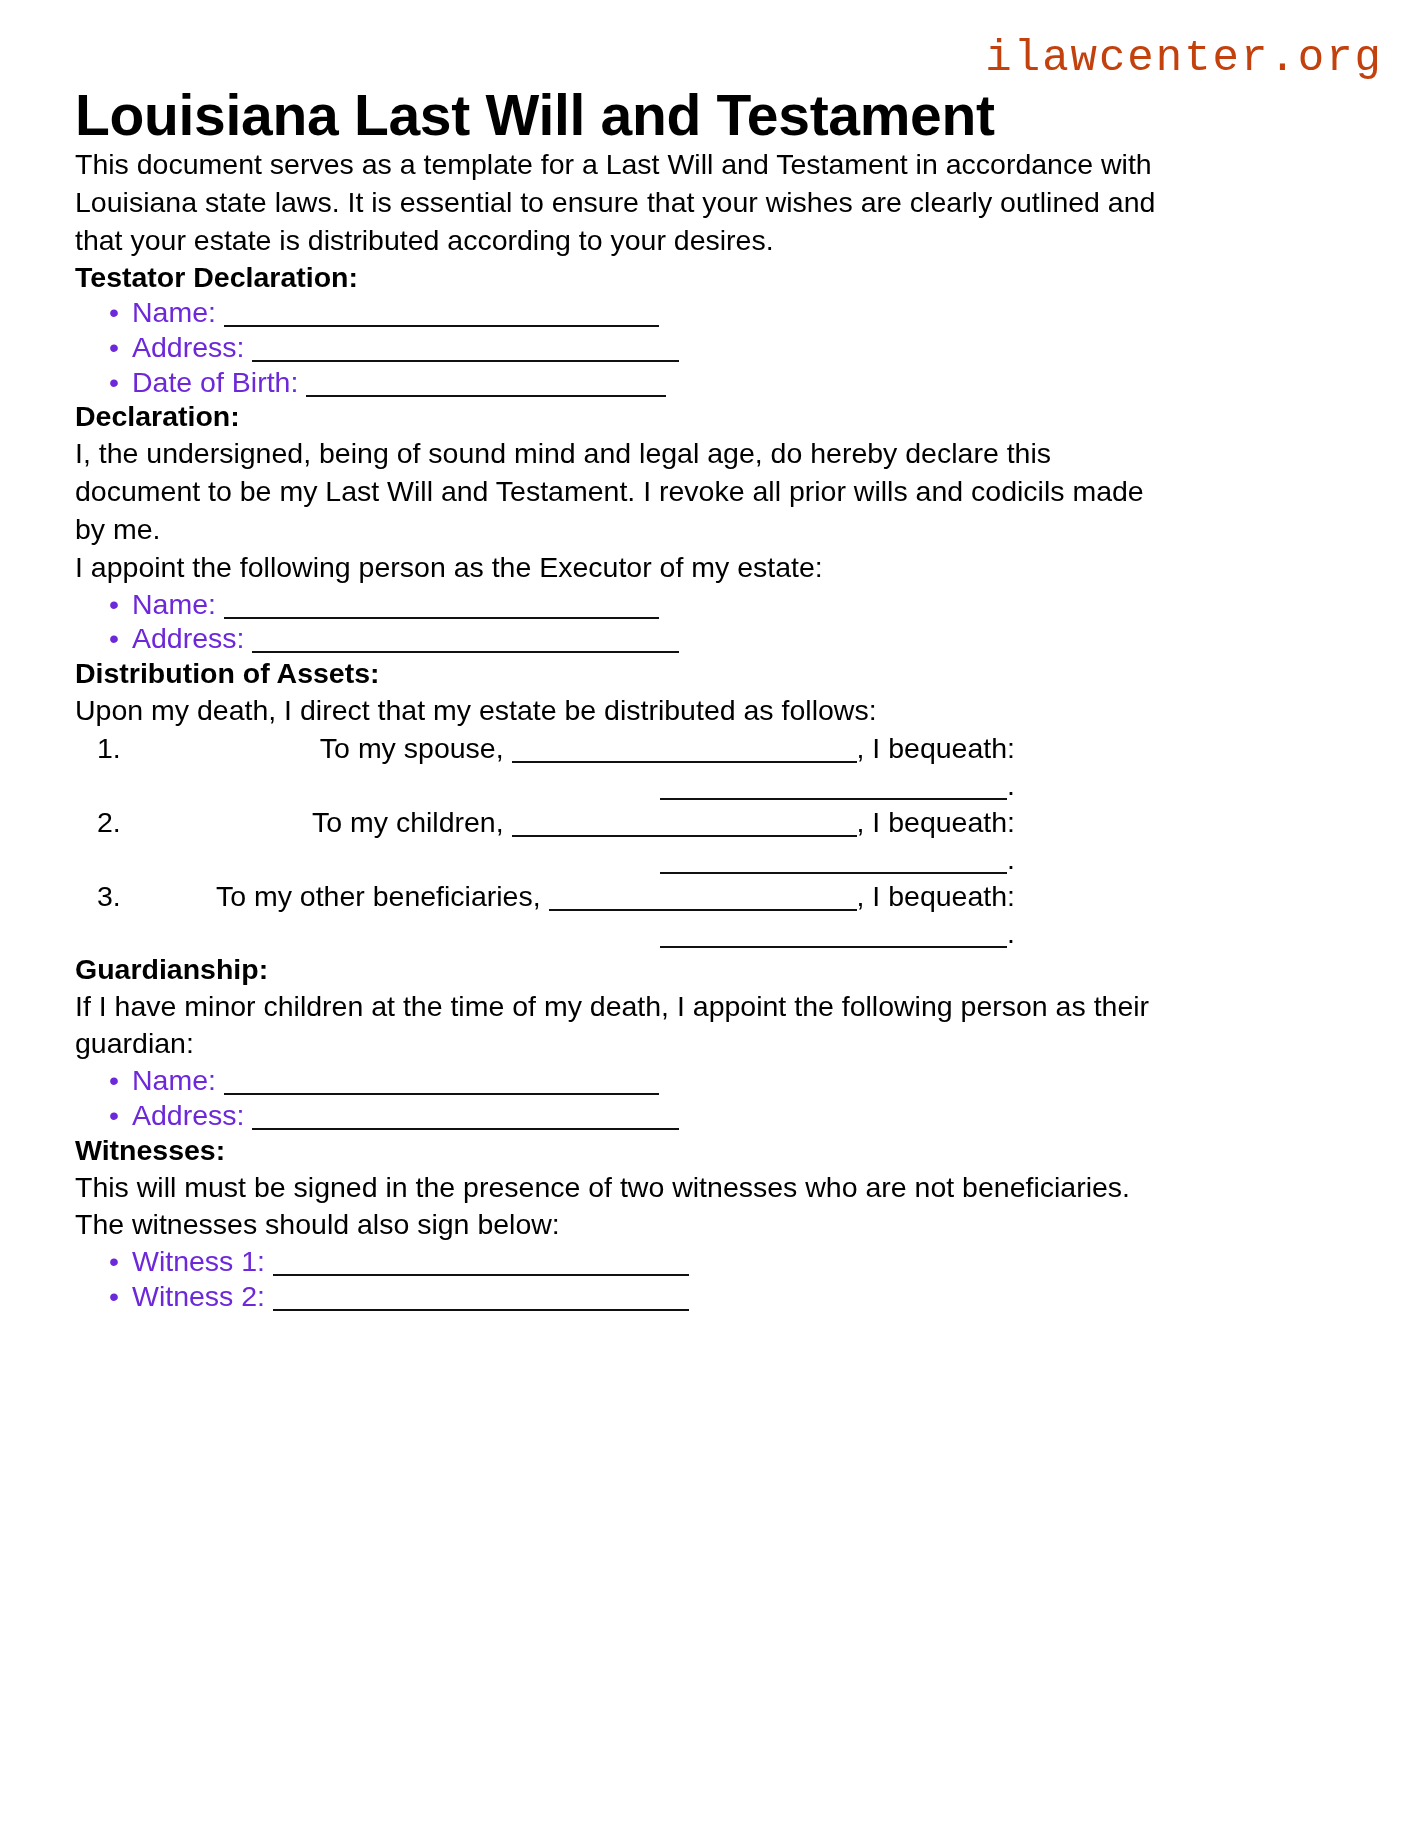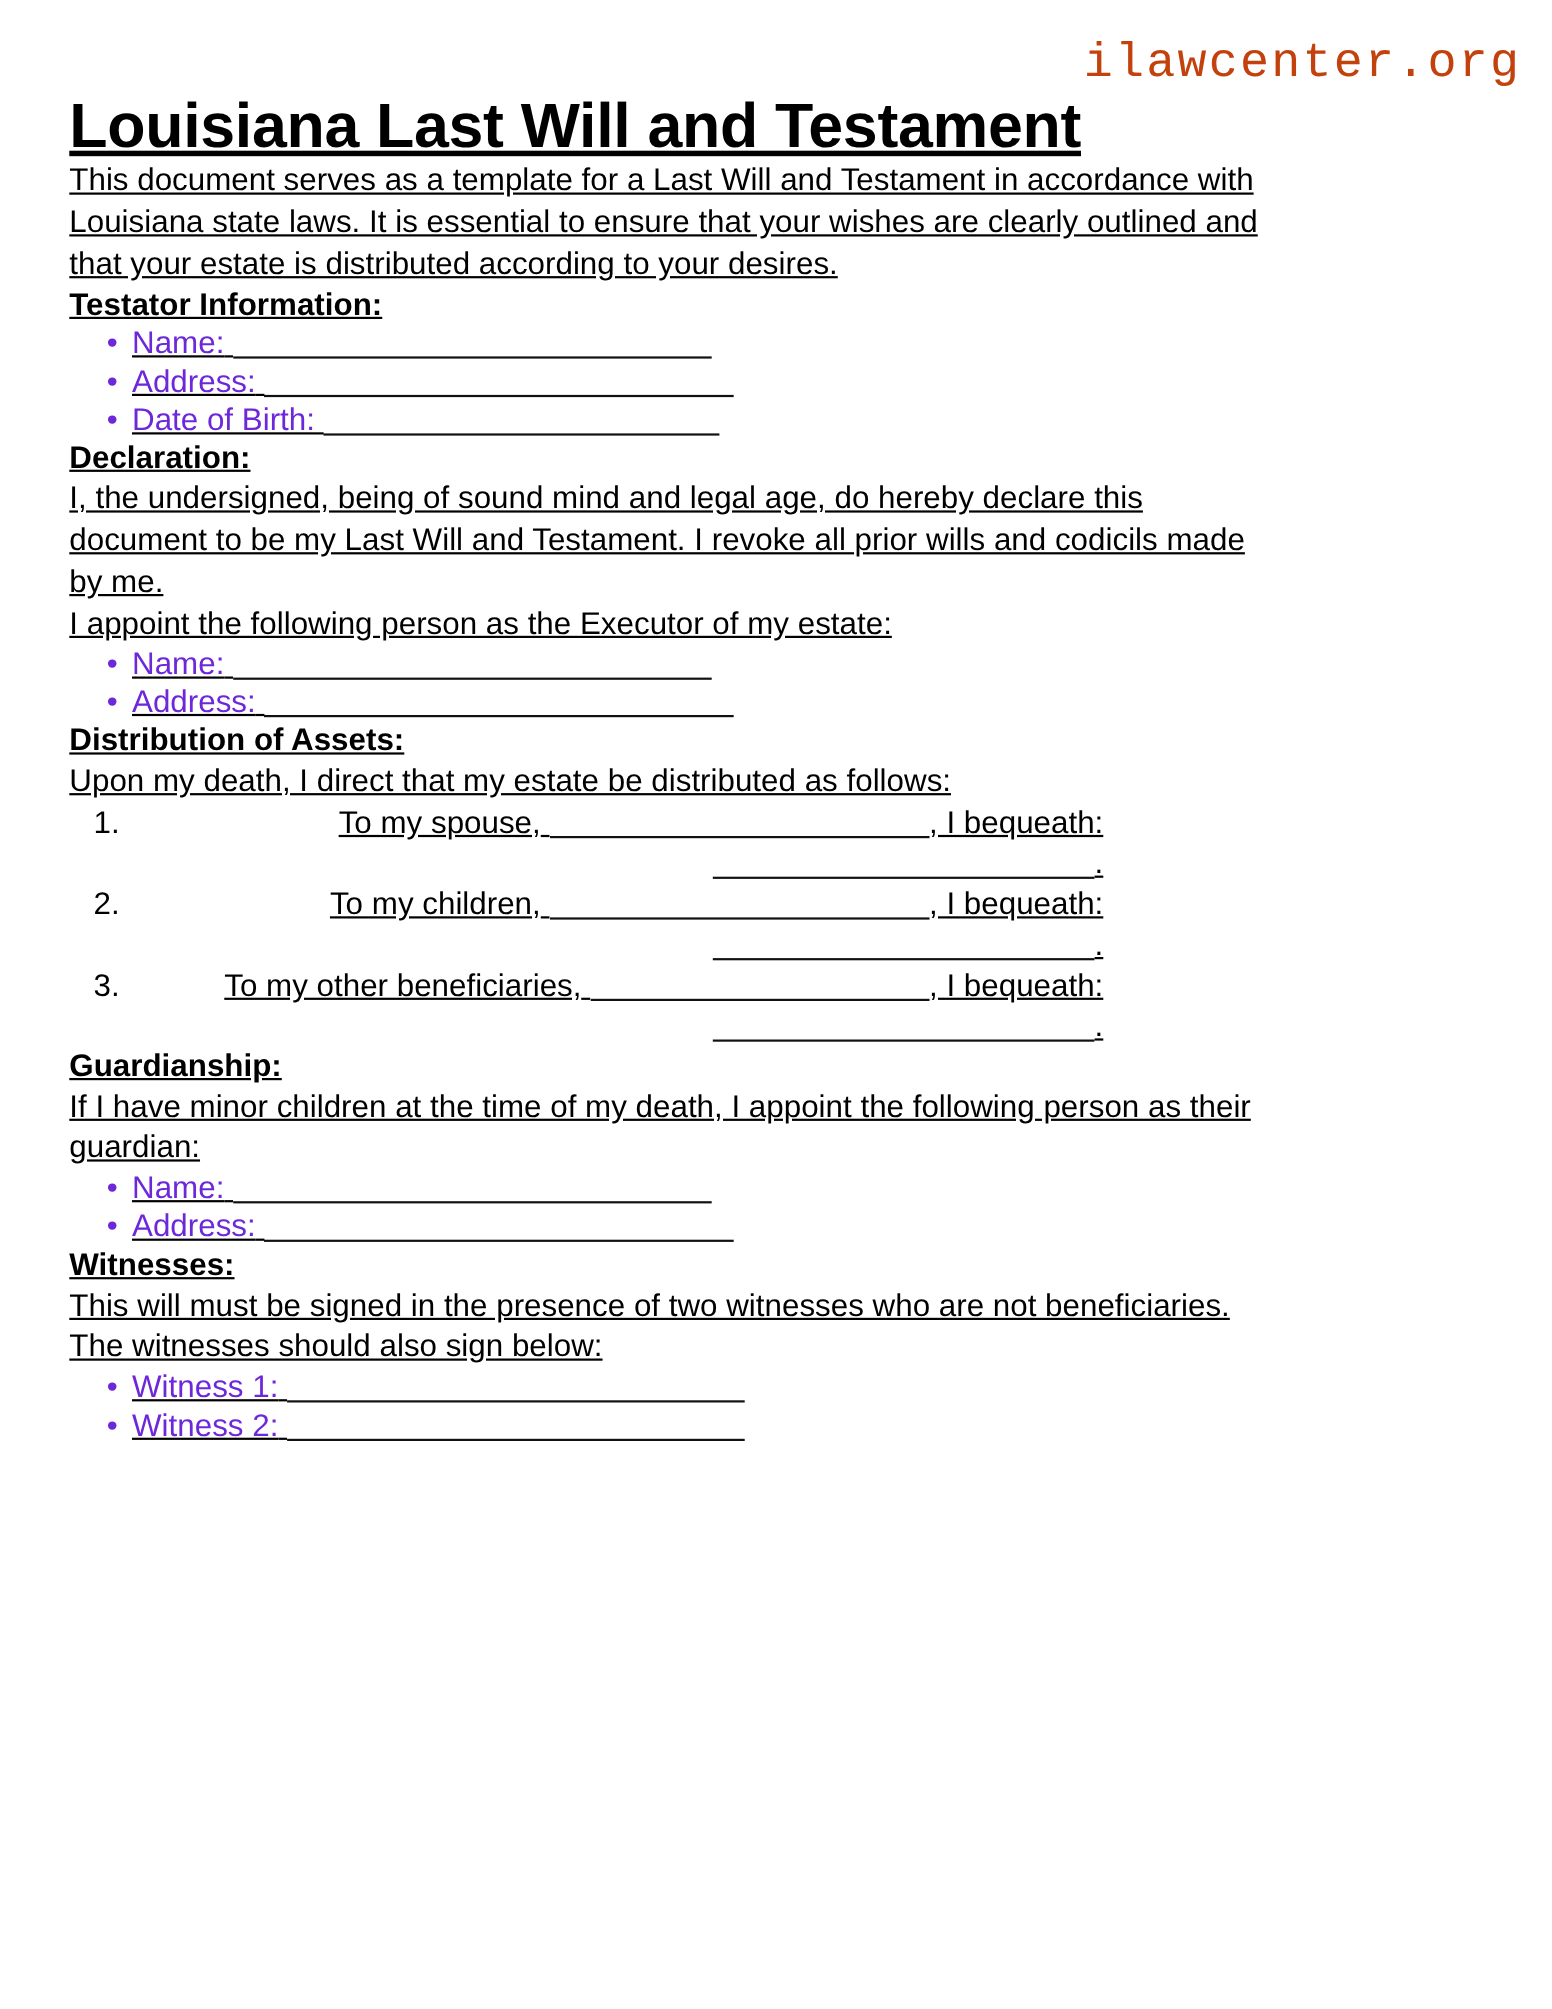--- a/index.html
+++ b/index.html
@@ -33,24 +33,23 @@
     font-family: "Liberation Mono", "DejaVu Sans Mono", monospace;
     font-size: 44px;
     letter-spacing: 2px;
     color: #c2410c;
     white-space: nowrap;
     line-height: 1;
   }
 
   .content {
     position: absolute;
-    left: 63px;
+    left: 75px;
     top: 0;
     width: 1180px;
-    text-decoration: underline;
   }
 
   h1.doc-title {
     font-family: "Liberation Sans Narrow", "Liberation Sans", sans-serif;
     font-weight: bold;
     font-size: 57px;
     line-height: 1.05;
     margin: 0;
     padding-top: 86px;
     letter-spacing: -0.3px;
@@ -155,21 +154,21 @@
 <div class="page">
 
   <div class="watermark">ilawcenter.org</div>
 
   <div class="content">
 
     <h1 class="doc-title">Louisiana Last Will and Testament</h1>
 
     <p class="body-text intro">This document serves as a template for a Last Will and Testament in accordance with Louisiana state laws. It is essential to ensure that your wishes are clearly outlined and that your estate is distributed according to your desires.</p>
 
-    <h2 class="section-head gap-before-head">Testator Information:</h2>
+    <h2 class="section-head gap-before-head">Testator Declaration:</h2>
     <ul class="bullets gap-list">
       <li><span>Name:</span> <span class="blank b-name"></span></li>
       <li><span>Address:</span> <span class="blank b-address"></span></li>
       <li><span>Date of Birth:</span> <span class="blank b-dob"></span></li>
     </ul>
 
     <h2 class="section-head gap-before-head">Declaration:</h2>
     <p class="body-text gap-after-head">I, the undersigned, being of sound mind and legal age, do hereby declare this document to be my Last Will and Testament. I revoke all prior wills and codicils made by me.</p>
 
     <p class="body-text gap-after-head">I appoint the following person as the Executor of my estate:</p>

